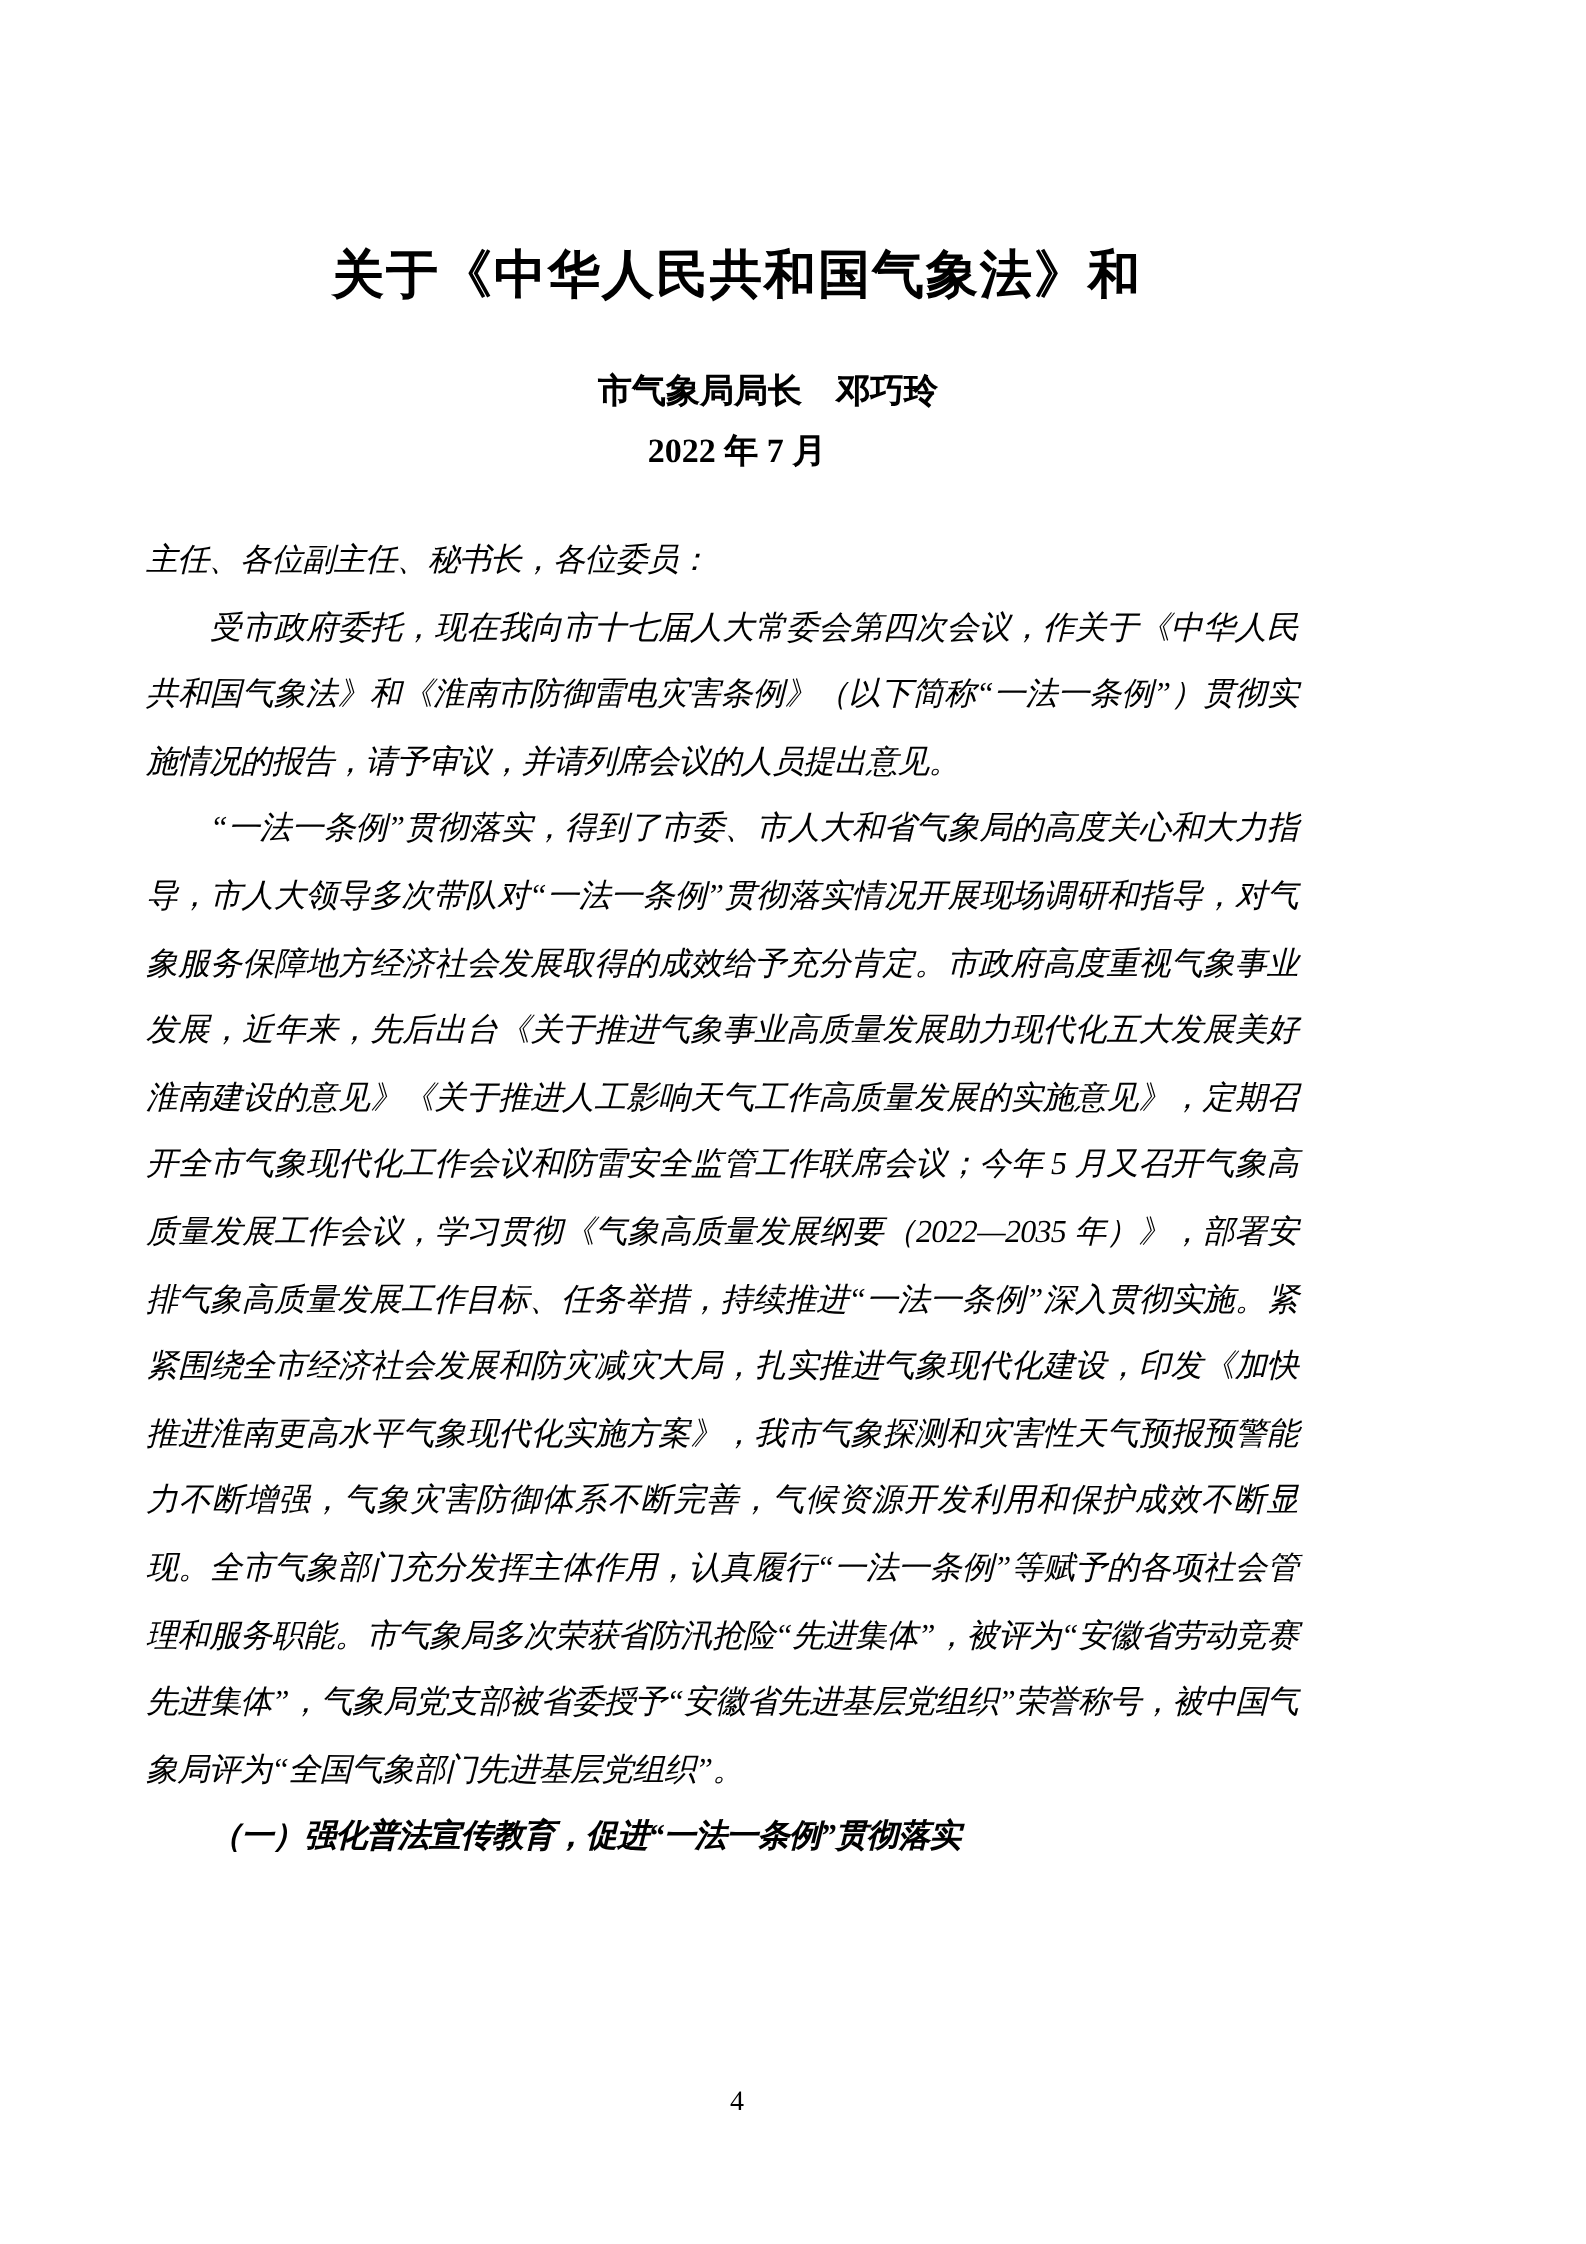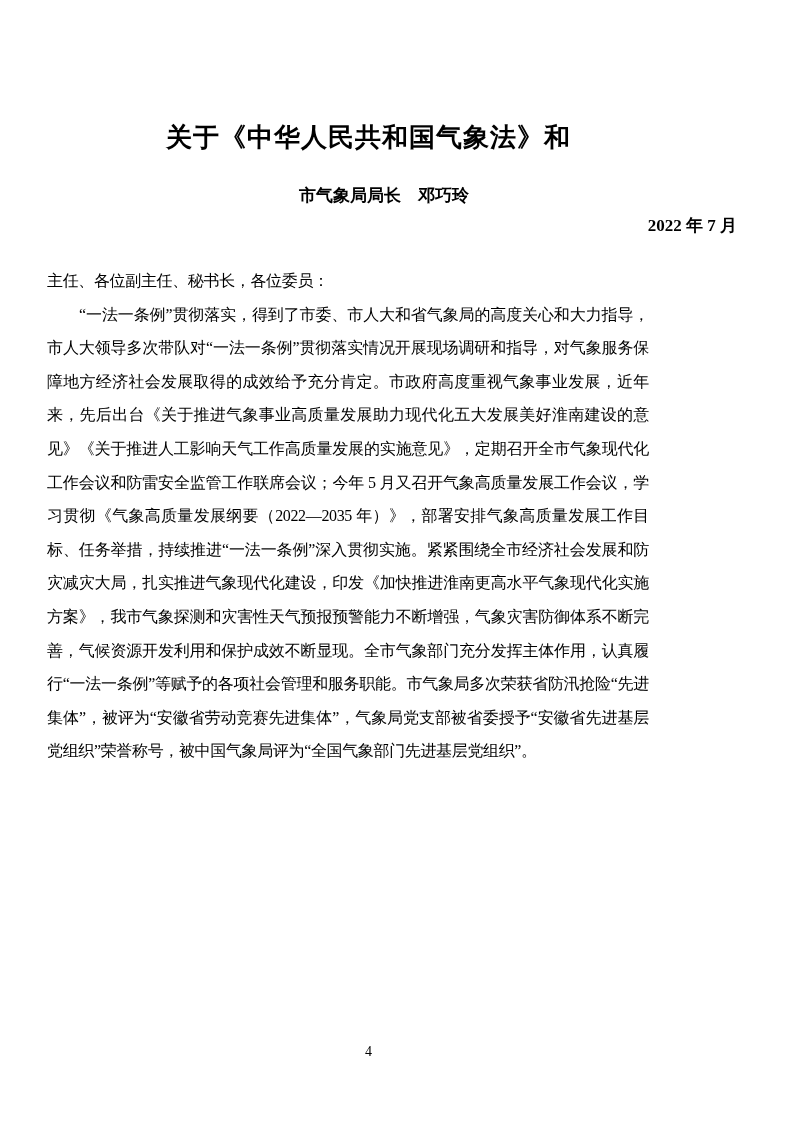--- a/index.html
+++ b/index.html
@@ -32,29 +32,30 @@
     font-size: 17px;
     line-height: 30px;
     font-weight: 700;
     text-align: center;
     padding-left: 31px;
   }
   .doc-date {
     font-size: 17px;
     line-height: 30px;
     font-weight: 700;
-    text-align: right;
+    text-align: center;
   }
   .body-text {
-    margin: 23px 88px 0 47px;
+    margin: 23px 88px 0 73px;
     font-size: 16px;
     line-height: 33.6px;
     letter-spacing: -0.35px;
     text-align: justify;
     text-justify: inter-ideograph;
+    font-style: italic;
   }
   .body-text p, .body-text h2, .body-text h3 {
     margin: 0;
     padding: 0;
   }
   .salutation {
     text-indent: 0;
   }
   .para {
     text-indent: 2em;
@@ -93,22 +94,24 @@
     <span class="title-line">关于《中华人民共和国气象法》和</span>
   </h1>
 
   <div class="byline">市气象局局长　邓巧玲</div>
 
   <div class="doc-date">2022 年 7 月</div>
 
   <div class="body-text">
     <p class="salutation">主任、各位副主任、秘书长，各位委员：</p>
 
+    <p class="para">受市政府委托，现在我向市十七届人大常委会第四次会议，作关于《中华人民共和国气象法》和《淮南市防御雷电灾害条例》（以下简称“一法一条例”）贯彻实施情况的报告，请予审议，并请列席会议的人员提出意见。</p>
 
     <p class="para">“一法一条例”贯彻落实，得到了市委、市人大和省气象局的高度关心和大力指导，市人大领导多次带队对“一法一条例”贯彻落实情况开展现场调研和指导，对气象服务保障地方经济社会发展取得的成效给予充分肯定。市政府高度重视气象事业发展，近年来，先后出台《关于推进气象事业高质量发展助力现代化五大发展美好淮南建设的意见》《关于推进人工影响天气工作高质量发展的实施意见》，定期召开全市气象现代化工作会议和防雷安全监管工作联席会议；今年 5 月又召开气象高质量发展工作会议，学习贯彻《气象高质量发展纲要（2022—2035 年）》，部署安排气象高质量发展工作目标、任务举措，持续推进“一法一条例”深入贯彻实施。紧紧围绕全市经济社会发展和防灾减灾大局，扎实推进气象现代化建设，印发《加快推进淮南更高水平气象现代化实施方案》，我市气象探测和灾害性天气预报预警能力不断增强，气象灾害防御体系不断完善，气候资源开发利用和保护成效不断显现。全市气象部门充分发挥主体作用，认真履行“一法一条例”等赋予的各项社会管理和服务职能。市气象局多次荣获省防汛抢险“先进集体”，被评为“安徽省劳动竞赛先进集体”，气象局党支部被省委授予“安徽省先进基层党组织”荣誉称号，被中国气象局评为“全国气象部门先进基层党组织”。</p>
 
 
+    <h3 class="subsection-heading">（一）强化普法宣传教育，促进“一法一条例”贯彻落实</h3>
 
   </div>
 
   <div class="page-number">4</div>
 
 </div>
 
 </body></html>

